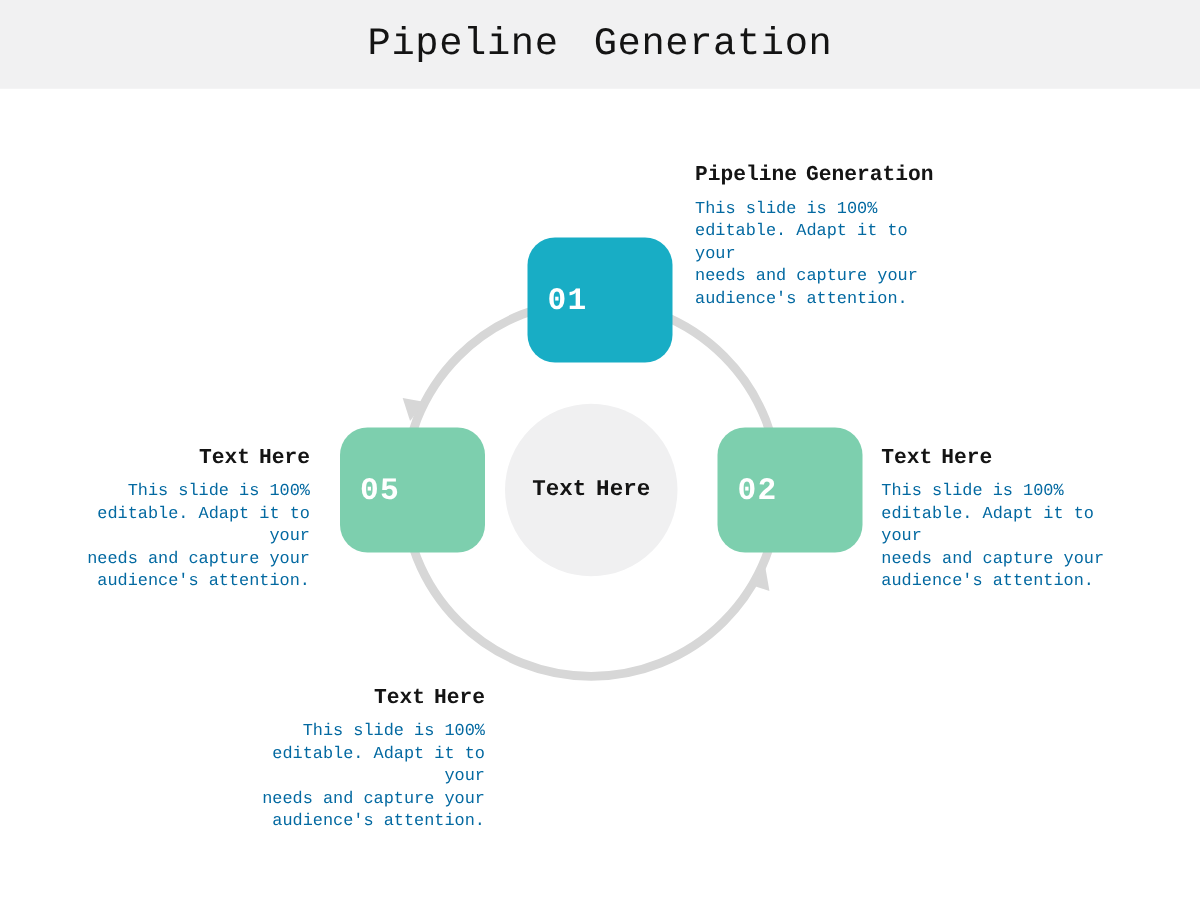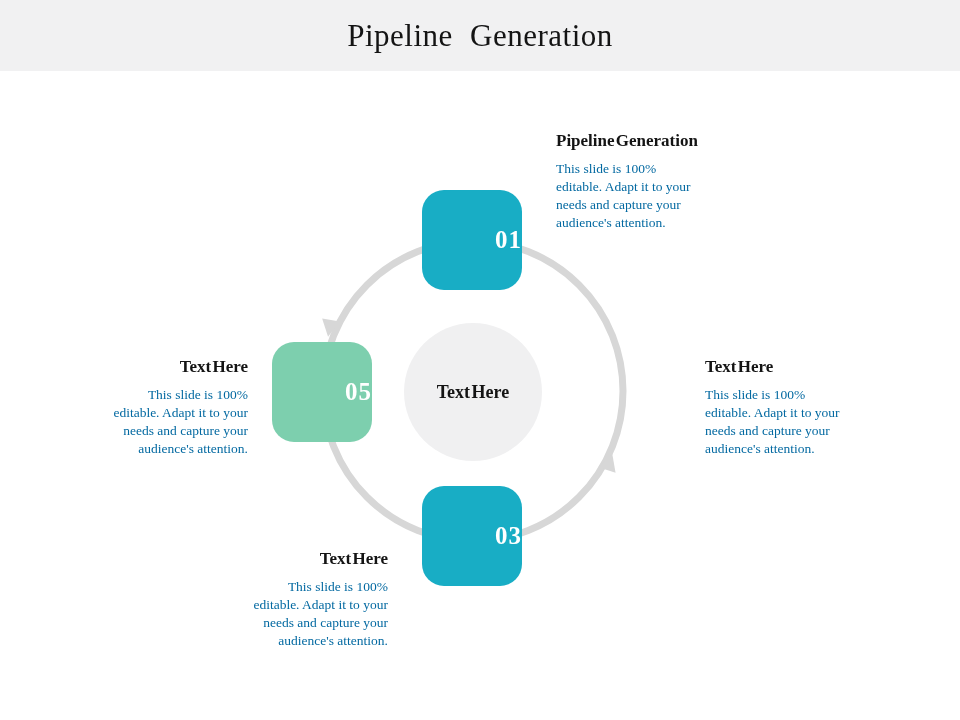--- a/index.html
+++ b/index.html
@@ -1,36 +1,36 @@
 <!DOCTYPE html>
 <html><head>
 <meta charset="utf-8">
 <style>
   html,body{margin:0;padding:0;background:#fff;}
   .slide{
     position:relative;width:960px;height:720px;background:#ffffff;
-    font-family:Liberation Serif, serif;overflow:hidden;
+    font-family:Liberation Mono, monospace;overflow:hidden;
   }
   .title-band{
     position:absolute;left:0;top:0;width:960px;height:71px;
     display:flex;align-items:center;justify-content:center;
   }
   .slide-title{
     font-size:31px;color:#141414;word-spacing:9px;letter-spacing:.5px;
   }
   .ring-svg{position:absolute;left:0;top:0;z-index:1;}
   .center-circle{
     position:absolute;left:404px;top:323px;width:138px;height:138px;
     border-radius:50%;display:flex;align-items:center;justify-content:center;
     z-index:2;
   }
   .center-label{font-size:18px;font-weight:bold;color:#141414;word-spacing:-3px;}
   .step-box{
     position:absolute;width:100px;height:100px;border-radius:22px;
-    display:flex;align-items:center;justify-content:flex-end;z-index:3;
+    display:flex;align-items:center;justify-content:flex-start;z-index:3;padding-left:16px;
   }
   .step-number{color:#ffffff;font-size:25px;font-weight:bold;letter-spacing:1px;}
   .box-01{left:422px;top:190px;}
   .box-02{left:574px;top:342px;}
   .box-03{left:422px;top:486px;}
   .box-04{left:272px;top:342px;}
   .callout{position:absolute;z-index:4;width:200px;}
   .callout-heading{
     font-size:17px;font-weight:bold;color:#141414;margin:0 0 9px 0;word-spacing:-3px;
   }
@@ -57,22 +57,22 @@
     <polygon points="0,-9 17,0 0,9" transform="translate(607,470) rotate(-72)" fill="#d7d7d7"></polygon>
   </svg>
 
   <div class="center-circle" style="background-color: rgb(240, 240, 241);">
     <span class="center-label">Text Here</span>
   </div>
 
   <div class="step-box box-01" style="background-color: rgb(24, 173, 197);">
     <span class="step-number">01</span>
   </div>
-  <div class="step-box box-03" style="background-color: rgb(24, 173, 197);">
-    <span class="step-number">03</span>
+  <div class="step-box box-02" style="background-color: rgb(125, 207, 174);">
+    <span class="step-number">02</span>
   </div>
   <div class="step-box box-04" style="background-color: rgb(125, 207, 174);">
     <span class="step-number">05</span>
   </div>
 
   <div class="callout callout-top-right">
     <h3 class="callout-heading">Pipeline Generation</h3>
     <p class="callout-body">This slide is 100%
 editable. Adapt it to your
 needs and capture your

